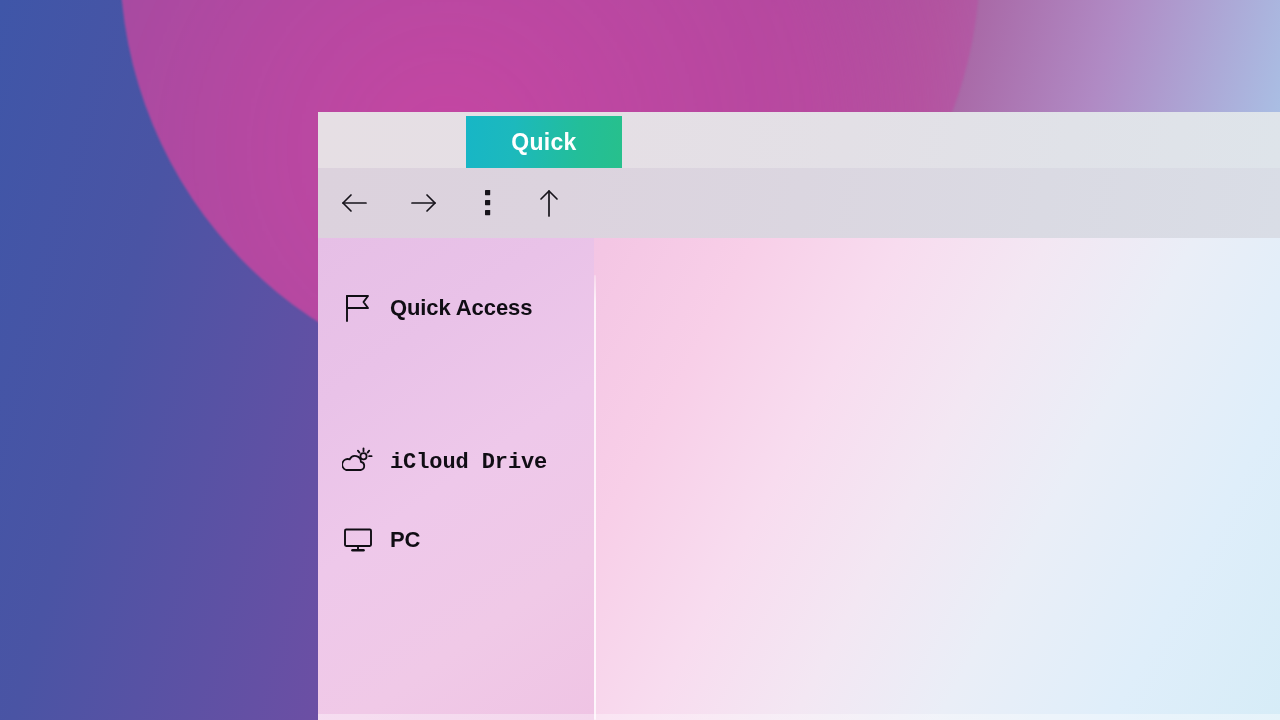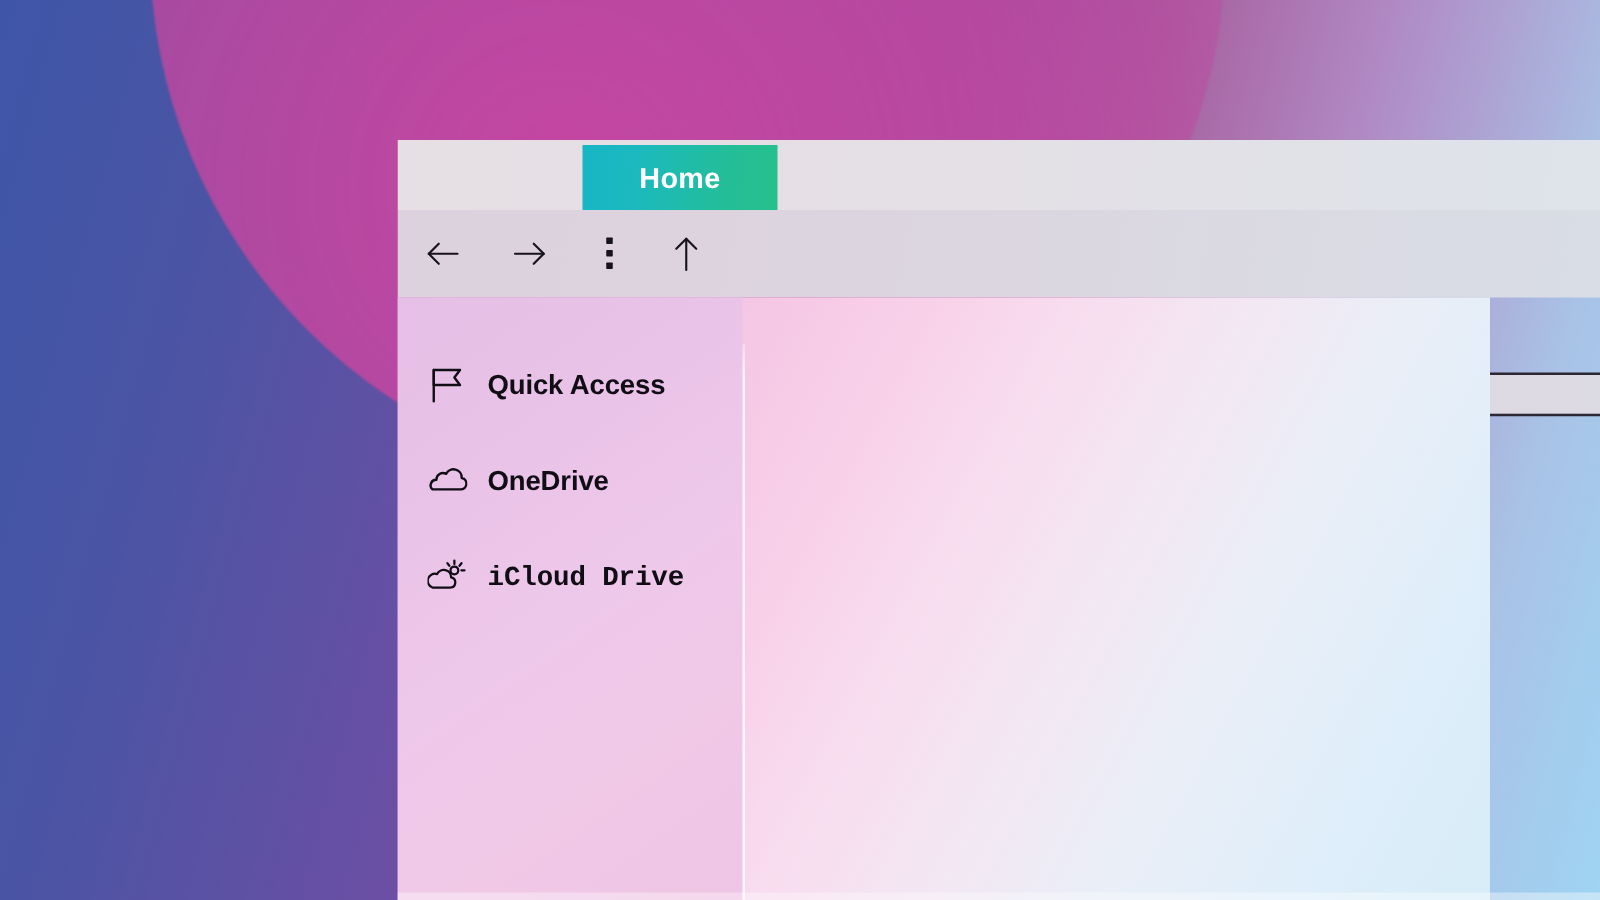--- a/index.html
+++ b/index.html
@@ -129,21 +129,21 @@
     height: 35px;
     border: 2px solid #2c2733;
     background: linear-gradient(100deg, #dfd7e0 0%, #dcdae3 55%, #d9dde6 100%);
     cursor: text;
   }
 
   
   #content {
     position: absolute;
     left: 0; top: 126px;
-    width: 874px;
+    width: 962px;
     height: 482px;
     background: linear-gradient(118deg,
         #e8c4e8 0%,
         #eec3e6 12%,
         #f4c6e4 24%,
         #f8cfe8 36%,
         #f8dcef 48%,
         #f3e7f3 60%,
         #eaeef7 72%,
         #dfeefa 86%,
@@ -235,21 +235,21 @@
 <body>
 
 <div id="desktop">
 
   <div id="wallpaper-blob"></div>
 
   <div id="window">
 
     <div id="tabstrip">
       <div id="tab-home">
-        <span id="tab-home-label">Home</span>
+        <span id="tab-home-label">Quick</span>
       </div>
     </div>
 
     <div id="toolbar">
 
       <div class="tb-btn" id="btn-back">
         <span>
           <svg width="28" height="22" viewBox="0 0 28 22" fill="none" stroke="#16131a" stroke-width="1.7" stroke-linecap="round" stroke-linejoin="round">
             <line x1="26" y1="11" x2="3" y2="11"></line>
             <polyline points="11,3 3,11 11,19"></polyline>
@@ -295,46 +295,48 @@
         <div class="nav-item" id="nav-quick-access">
           <span class="nav-icon">
             <svg width="28" height="30" viewBox="0 0 28 30" fill="none" stroke="#100d14" stroke-width="1.9" stroke-linecap="round" stroke-linejoin="round">
               <line x1="3" y1="3" x2="3" y2="28"></line>
               <path d="M3 3 H24 L19.5 9 L24 15 H3 Z"></path>
             </svg>
           </span>
           <span class="nav-label">Quick Access</span>
         </div>
 
-        <div class="nav-item" id="nav-onedrive">
-          <span class="nav-icon">
-            <svg width="32" height="24" viewBox="0 0 32 24" fill="none" stroke="#100d14" stroke-width="1.9" stroke-linecap="round" stroke-linejoin="round">
-              <path d="M4 18.5 H27 a4.6 4.6 0 0 0 0.4 -9.1 a6.6 6.6 0 0 0 -12.5 -3.3 a5.3 5.3 0 0 0 -7.8 4.7 a4.4 4.4 0 0 0 -3.1 7.7 Z"></path>
-            </svg>
-          </span>
-          <span class="nav-label">OneDrive</span>
-        </div>
 
         <div class="nav-item" id="nav-icloud">
           <span class="nav-icon">
             <svg width="32" height="30" viewBox="0 0 32 30" fill="none" stroke="#100d14" stroke-width="1.8" stroke-linecap="round" stroke-linejoin="round">
 
               <line x1="21.5" y1="1.5" x2="21.5" y2="4.2"></line>
               <line x1="27.2" y1="3.6" x2="25.6" y2="5.6"></line>
               <line x1="29.6" y1="9.2" x2="27.1" y2="9.2"></line>
               <line x1="15.9" y1="3.6" x2="17.5" y2="5.6"></line>
 
               <circle cx="21.5" cy="9.3" r="3.1"></circle>
 
               <path d="M4 23 H18.6 a4.1 4.1 0 0 0 0.3 -8.1 a5.9 5.9 0 0 0 -11.2 -2.6 a4.1 4.1 0 0 0 -3.7 10.7 Z" fill="none"></path>
             </svg>
           </span>
           <span class="nav-label">iCloud Drive</span>
         </div>
 
+        <div class="nav-item" id="nav-pc">
+          <span class="nav-icon">
+            <svg width="30" height="26" viewBox="0 0 30 26" fill="none" stroke="#100d14" stroke-width="1.9" stroke-linecap="round" stroke-linejoin="round">
+              <rect x="2" y="2.5" width="26" height="16.5" rx="1.2"></rect>
+              <line x1="15" y1="19" x2="15" y2="22.5"></line>
+              <line x1="9.5" y1="23.2" x2="20.5" y2="23.2" stroke-width="2.6"></line>
+            </svg>
+          </span>
+          <span class="nav-label">PC</span>
+        </div>
 
       </div>
 
       <div id="pane-divider"></div>
 
       <div id="file-pane">
         <span></span>
       </div>
 
       <div id="content-bottom-strip"></div>

